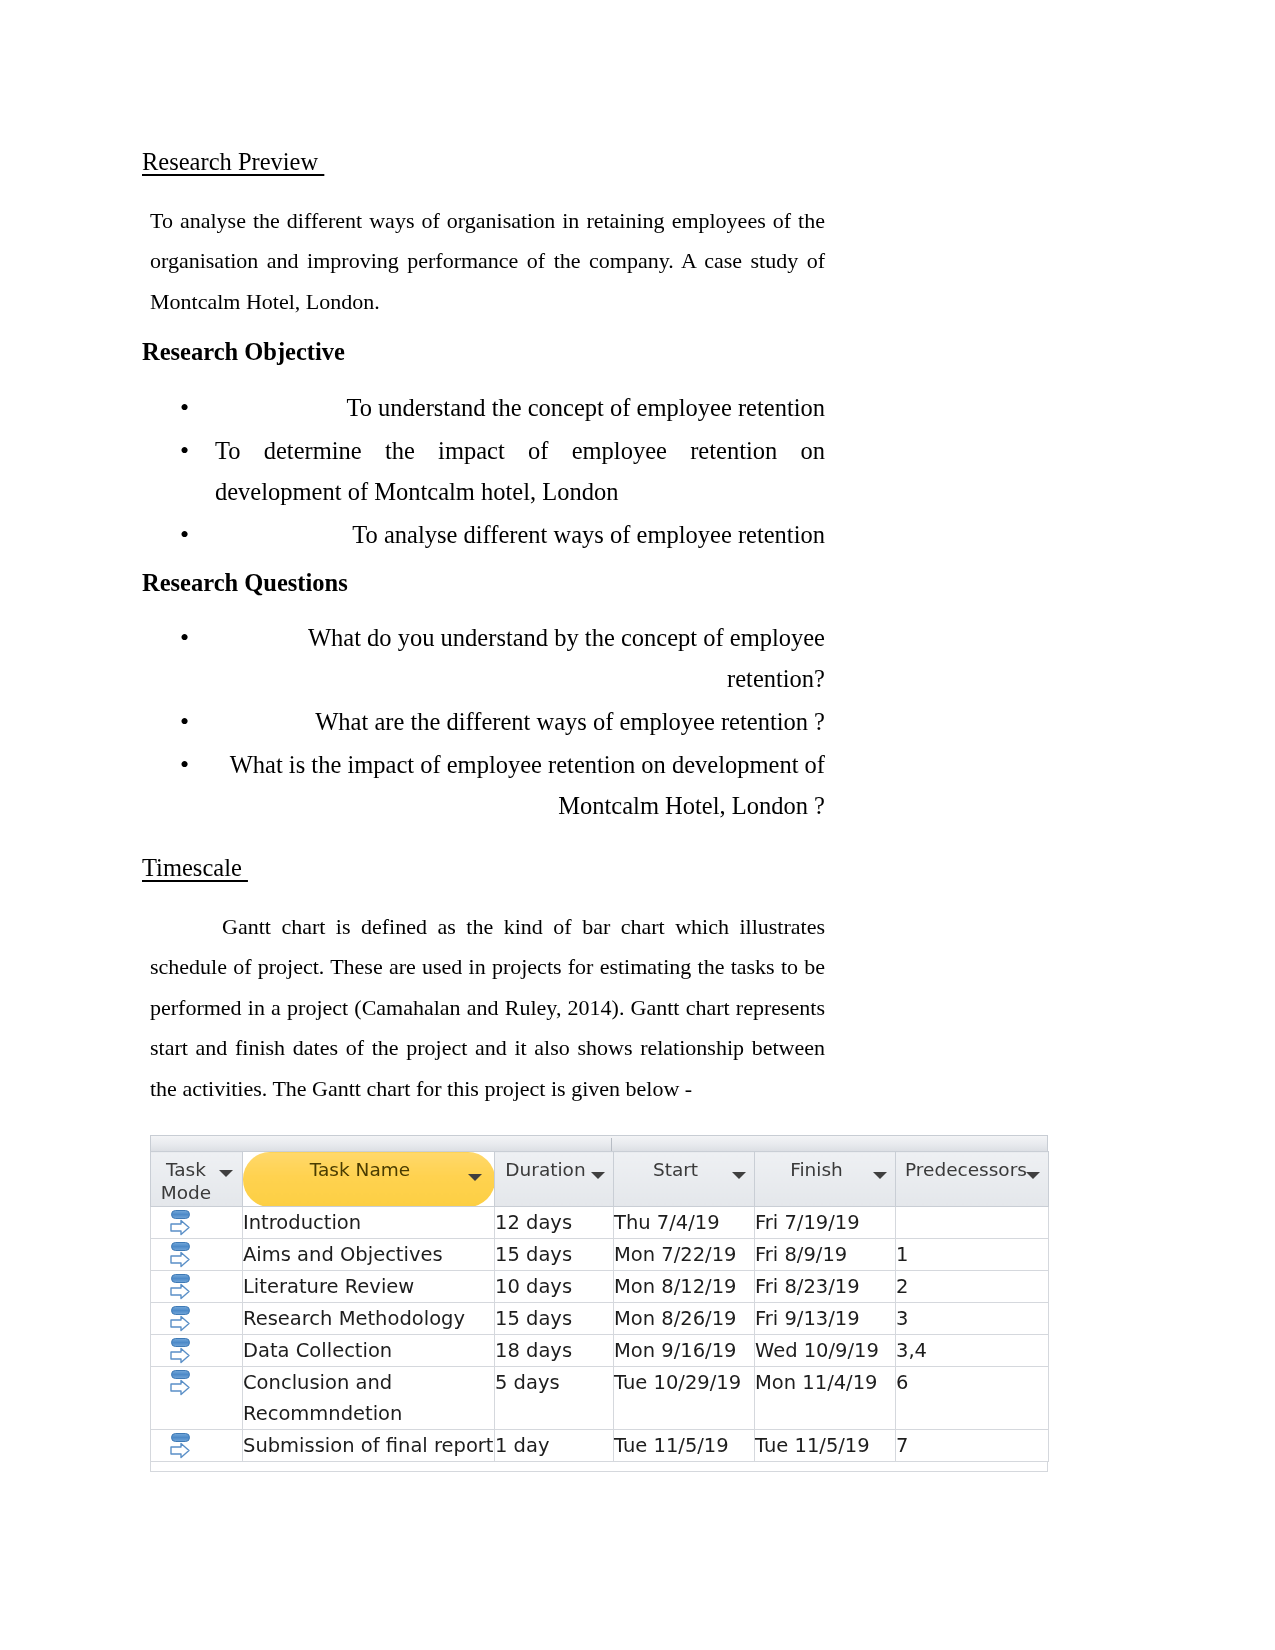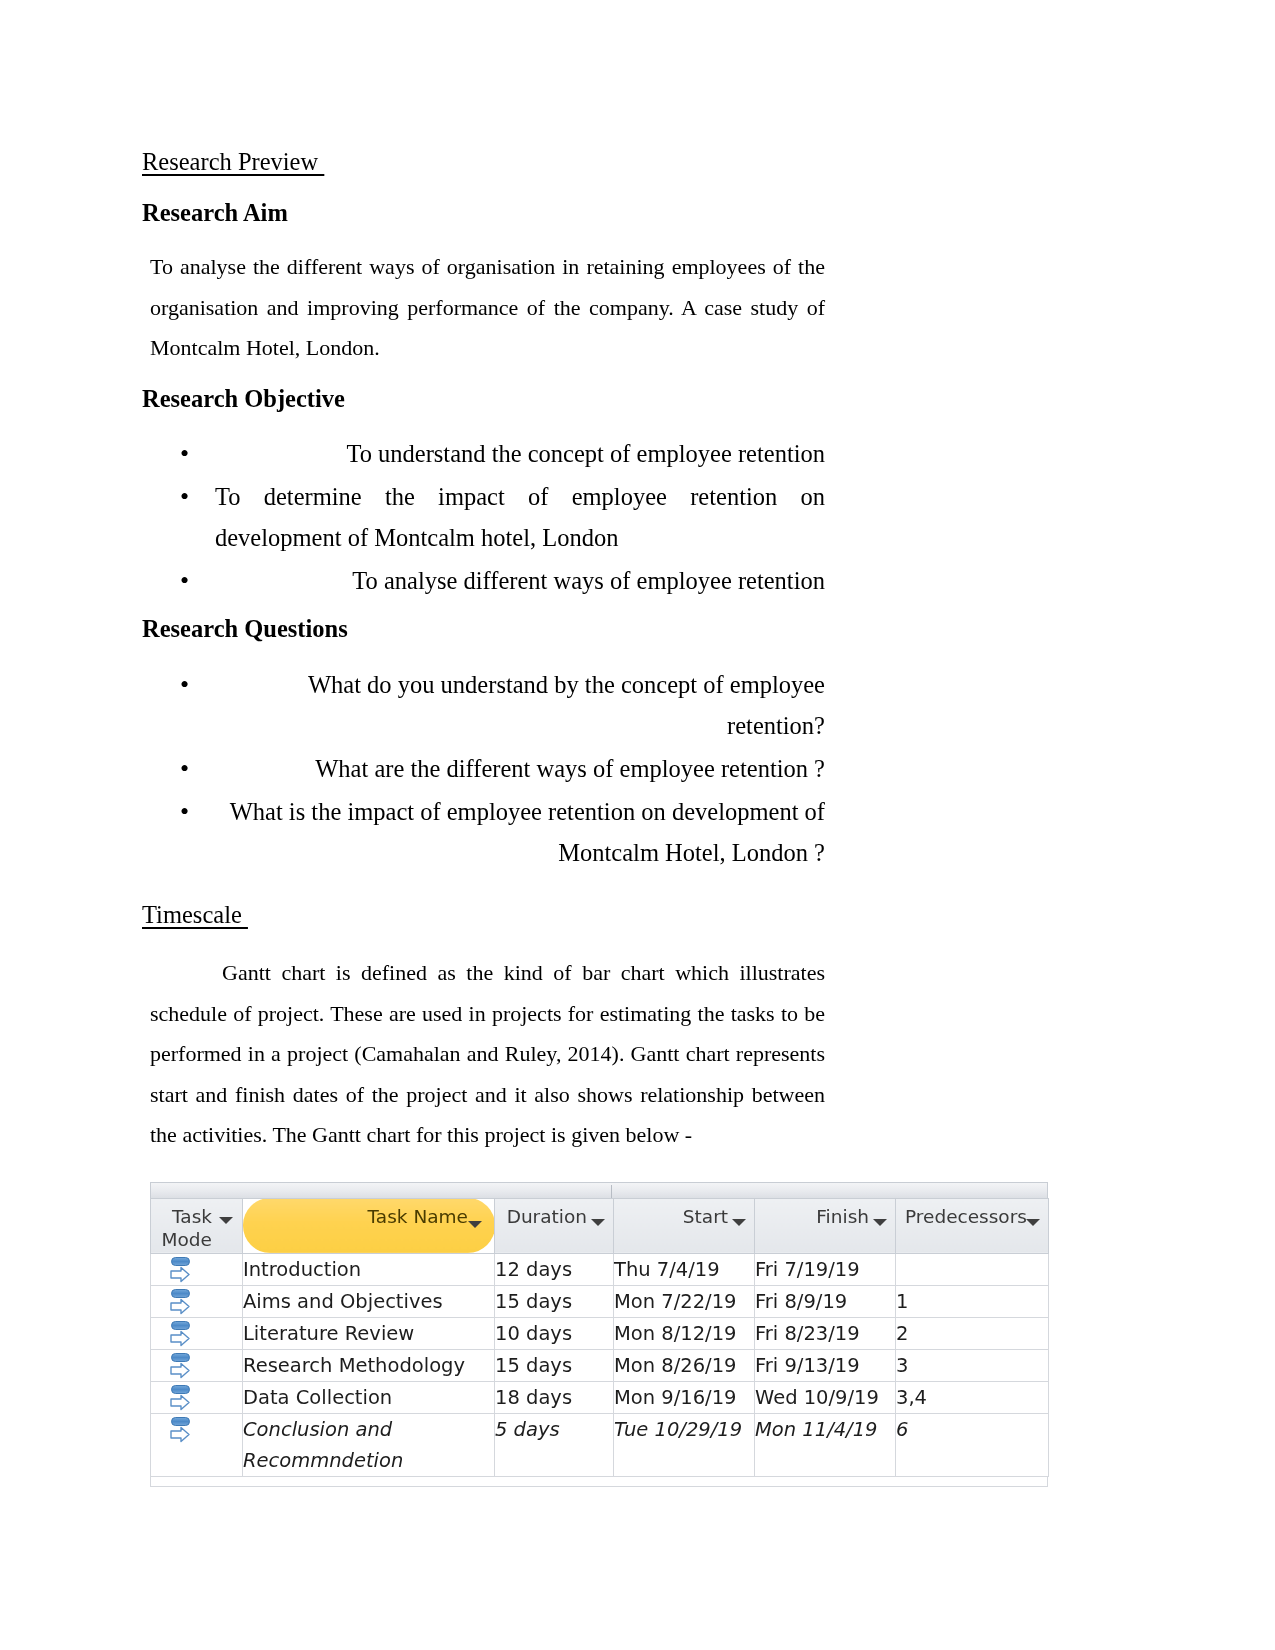--- a/index.html
+++ b/index.html
@@ -113,21 +113,21 @@
     vertical-align: top;
   }
 
   
   table.proj thead th {
     background: linear-gradient(to bottom, #eef0f3 0%, #e4e7eb 100%);
     height: 54px;
     font-weight: normal;
     font-size: 18.5px;
     color: #3a3a3a;
-    text-align: right;
+    text-align: center;
     position: relative;
     border-color: #c9ced5;
   }
   table.proj thead th.taskname-h {
     background: linear-gradient(to bottom, #ffd86b 0%, #ffd24f 45%, #fccf44 100%);
     color: #4a3c00;
     border-radius: 27px;
   }
   .th-label {
     display: block;
@@ -161,21 +161,21 @@
     color: #1d1d1d;
     line-height: 31px;
     height: 31px;
   }
   td.cell-mode { }
   td.cell-name { padding: 0 6px 0 19px; }
   td.cell-dur  { padding: 0 6px 0 8px; }
   td.cell-start{ padding: 0 6px 0 8px; }
   td.cell-fin  { padding: 0 6px 0 8px; }
   td.cell-pred { padding: 0 6px 0 8px; }
-  tr.tall td { height: 62px; font-style: italic; }
+  tr.tall td { height: 62px; }
 
   
   .mode-icon {
     position: relative;
     width: 24px;
     height: 27px;
     margin: 3px 0 0 19px;
   }
   .mode-icon .pill {
     position: absolute;
@@ -202,21 +202,20 @@
     background: #ffffff;
   }
 </style>
 </head>
 <body>
 
 <div class="page">
 
   <div class="underline-head">Research Preview </div>
 
-  <div class="bold-head">Research Aim</div>
   <p class="body-text">To analyse the different ways of organisation in retaining employees of the organisation and improving performance of the company. A case study of Montcalm Hotel, London.</p>
 
   <div class="bold-head">Research Objective</div>
   <ul class="bullets">
     <li class="nojust">To understand the concept of employee retention</li>
     <li>To determine the impact of  employee retention on development of Montcalm hotel, London</li>
     <li class="nojust">To analyse different ways of employee retention</li>
   </ul>
 
   <div class="bold-head">Research Questions</div>
@@ -359,18 +358,33 @@
                 <path d="M1 5 H11 V1.5 L19 8.5 L11 15.5 V12 H1 Z" fill="#ffffff" stroke="#5a8fc7" stroke-width="1.4" stroke-linejoin="round"></path>
               </svg>
             </div>
           </td>
           <td class="cell-name">Conclusion and Recommndetion</td>
           <td class="cell-dur">5 days</td>
           <td class="cell-start">Tue 10/29/19</td>
           <td class="cell-fin">Mon 11/4/19</td>
           <td class="cell-pred">6</td>
         </tr>
+        <tr class="tall">
+          <td class="cell-mode">
+            <div class="mode-icon">
+              <div class="pill"></div>
+              <svg class="arrow-svg" width="24" height="18" viewBox="0 0 24 18">
+                <path d="M1 5 H11 V1.5 L19 8.5 L11 15.5 V12 H1 Z" fill="#ffffff" stroke="#5a8fc7" stroke-width="1.4" stroke-linejoin="round"></path>
+              </svg>
+            </div>
+          </td>
+          <td class="cell-name">Submission of final report</td>
+          <td class="cell-dur">1 day</td>
+          <td class="cell-start">Tue 11/5/19</td>
+          <td class="cell-fin">Tue 11/5/19</td>
+          <td class="cell-pred">7</td>
+        </tr>
       </tbody>
     </table>
     <div class="table-foot"></div>
   </div>
 
 </div>
 
 </body></html>

